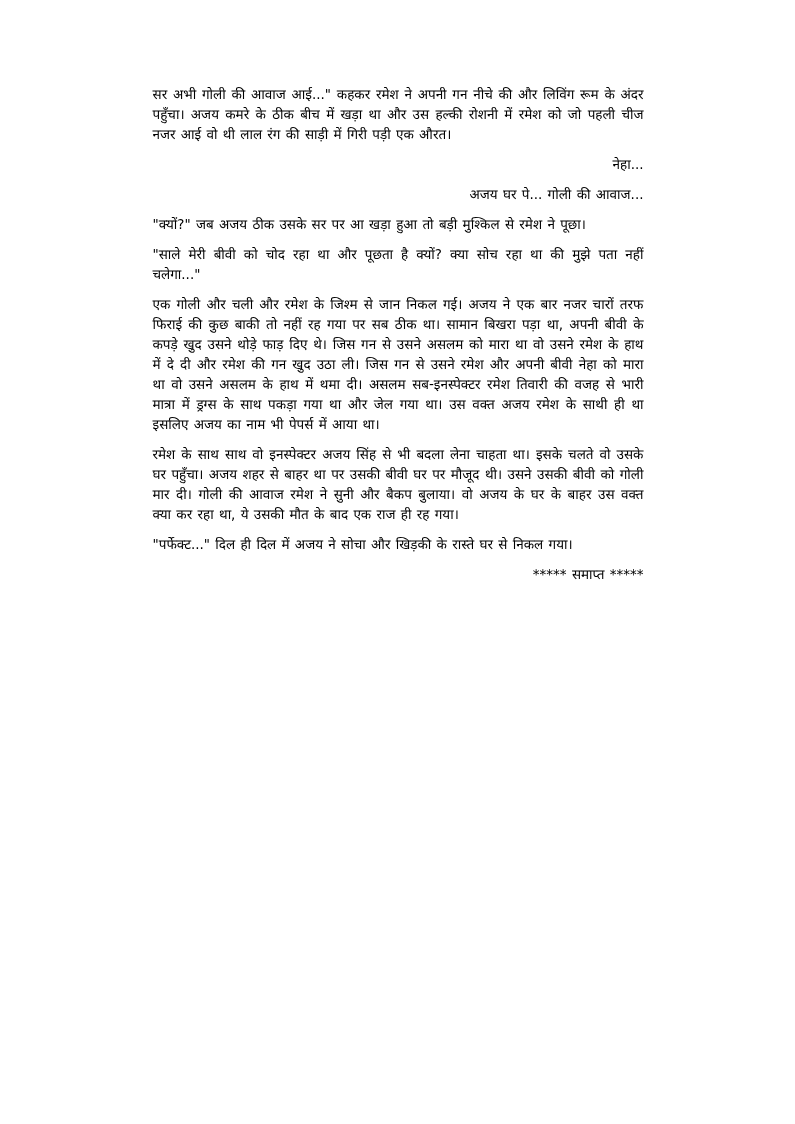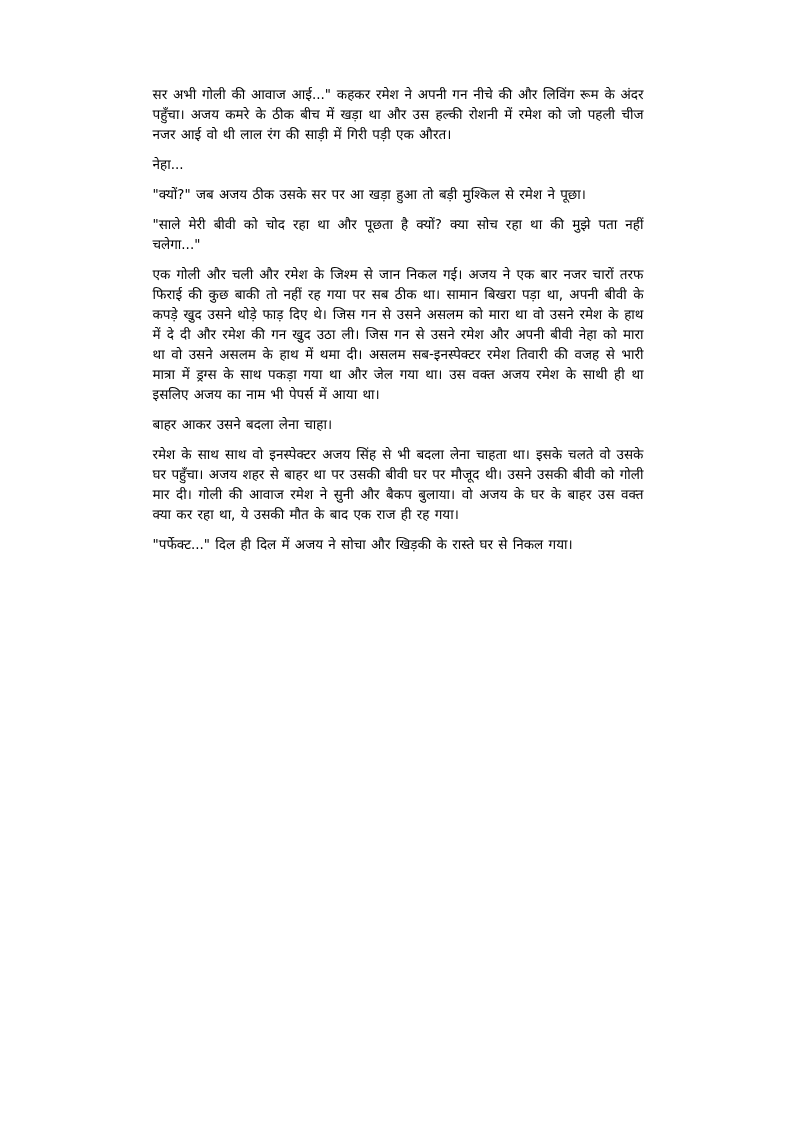--- a/index.html
+++ b/index.html
@@ -20,28 +20,29 @@
   .doc-page p {
     margin: 0 0 10px 0;
     font-family: "DejaVu Sans", "Liberation Sans", sans-serif;
     font-size: 13.5px;
     line-height: 20px;
     color: #000000;
     text-align: justify;
     word-spacing: 1px;
   }
   .doc-page p.short {
-    text-align: left;
+    text-align: right;
   }
 </style>
 </head>
 <body>
 
 <div class="doc-page">
   <p>सर अभी गोली की आवाज आई..." कहकर रमेश ने अपनी गन नीचे की और लिविंग रूम के अंदर पहुँचा। अजय कमरे के ठीक बीच में खड़ा था और उस हल्की रोशनी में रमेश को जो पहली चीज नजर आई वो थी लाल रंग की साड़ी में गिरी पड़ी एक औरत।</p>
   <p class="short">नेहा...</p>
+  <p class="short">अजय घर पे... गोली की आवाज...</p>
   <p>"क्यों?" जब अजय ठीक उसके सर पर आ खड़ा हुआ तो बड़ी मुश्किल से रमेश ने पूछा।</p>
   <p>"साले मेरी बीवी को चोद रहा था और पूछता है क्यों? क्या सोच रहा था की मुझे पता नहीं चलेगा..."</p>
   <p>एक गोली और चली और रमेश के जिश्म से जान निकल गई। अजय ने एक बार नजर चारों तरफ फिराई की कुछ बाकी तो नहीं रह गया पर सब ठीक था। सामान बिखरा पड़ा था, अपनी बीवी के कपड़े खुद उसने थोड़े फाड़ दिए थे। जिस गन से उसने असलम को मारा था वो उसने रमेश के हाथ में दे दी और रमेश की गन खुद उठा ली। जिस गन से उसने रमेश और अपनी बीवी नेहा को मारा था वो उसने असलम के हाथ में थमा दी। असलम सब-इनस्पेक्टर रमेश तिवारी की वजह से भारी मात्रा में ड्रग्स के साथ पकड़ा गया था और जेल गया था। उस वक्त अजय रमेश के साथी ही था इसलिए अजय का नाम भी पेपर्स में आया था।</p>
-  <p class="short">बाहर आकर उसने बदला लेना चाहा।</p>
   <p>रमेश के साथ साथ वो इनस्पेक्टर अजय सिंह से भी बदला लेना चाहता था। इसके चलते वो उसके घर पहुँचा। अजय शहर से बाहर था पर उसकी बीवी घर पर मौजूद थी। उसने उसकी बीवी को गोली मार दी। गोली की आवाज रमेश ने सुनी और बैकप बुलाया। वो अजय के घर के बाहर उस वक्त क्या कर रहा था, ये उसकी मौत के बाद एक राज ही रह गया।</p>
   <p>"पर्फेक्ट..." दिल ही दिल में अजय ने सोचा और खिड़की के रास्ते घर से निकल गया।</p>
+  <p class="short">***** समाप्त *****</p>
 </div>
 
 </body></html>

